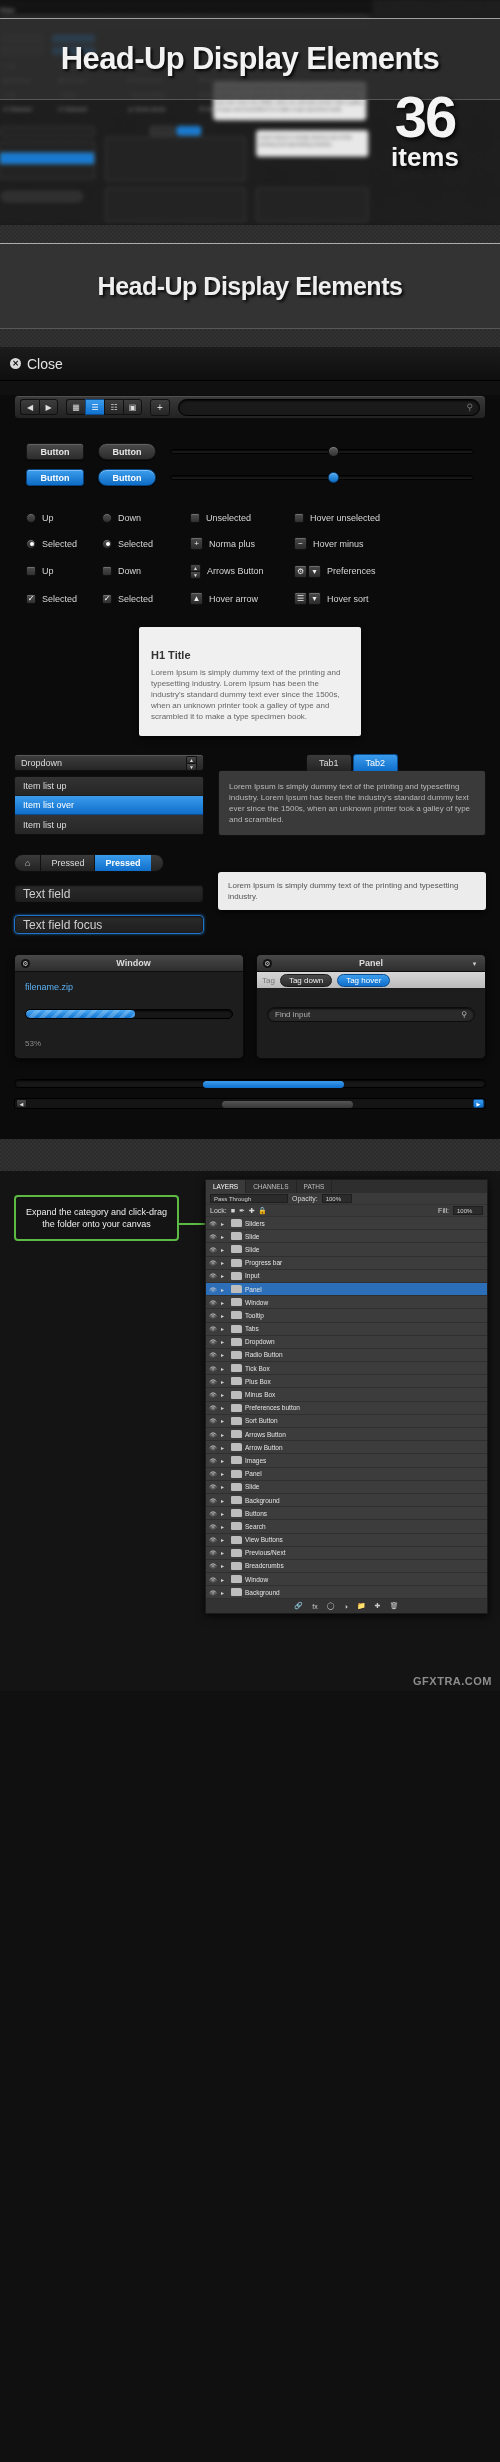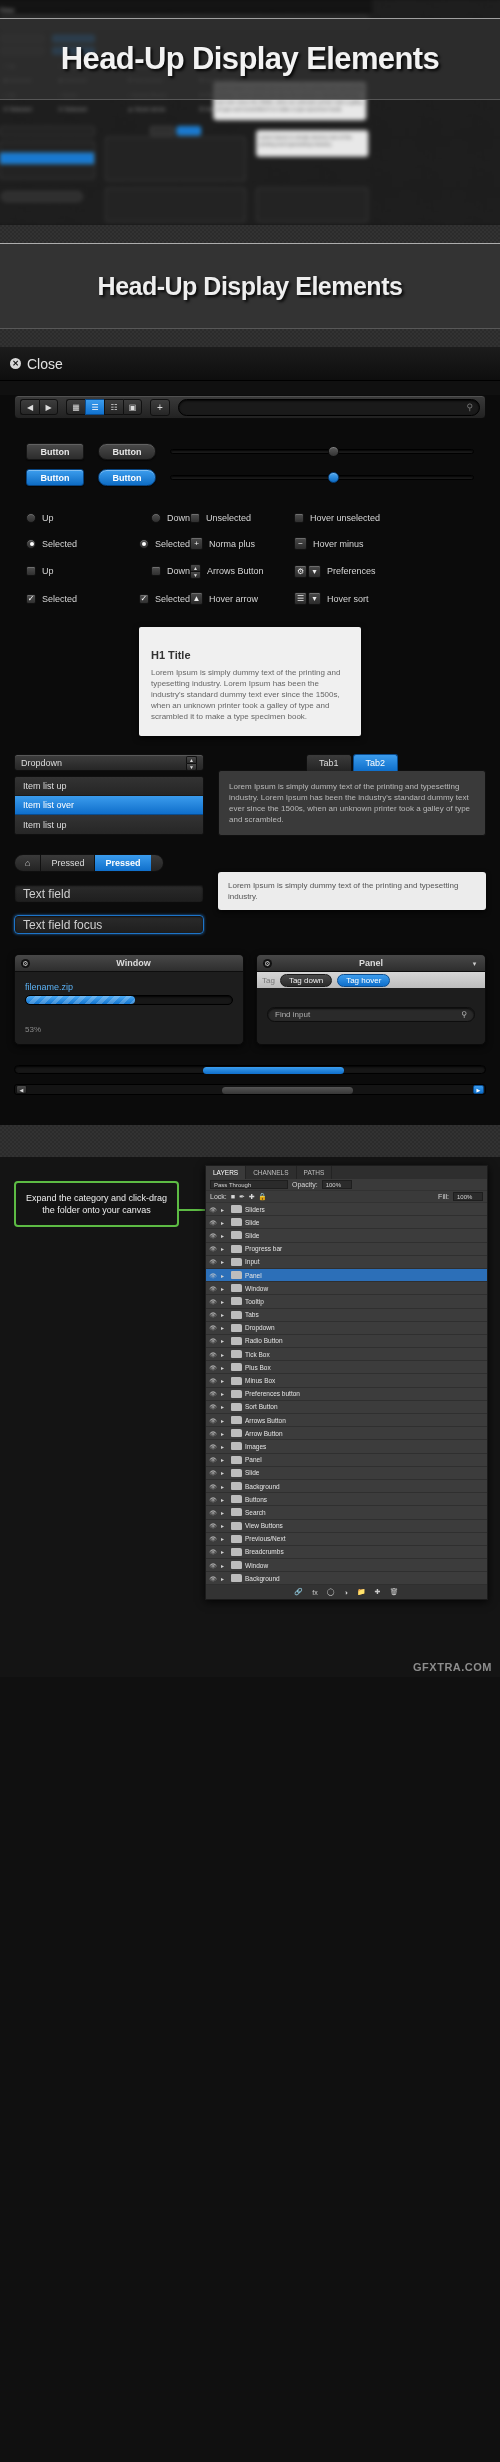--- a/index.html
+++ b/index.html
@@ -143,21 +143,21 @@
     position:absolute; width:11px; height:11px; border-radius:50%;
     background:linear-gradient(#5a5a5a,#333); border:1px solid #0d0d0d;
     box-shadow:inset 0 1px 0 rgba(255,255,255,.25);
   }
   .slider-knob.blue { background:linear-gradient(#4aa7f2,#0e6cc4); border-color:#07437f; }
 
   
   .ctrl-grid { padding:18px 26px 0 26px; }
   .ctrl-row { display:flex; align-items:center; margin-bottom:14px; }
   .ctrl { display:flex; align-items:center; gap:6px; font-size:9px; color:#d6d6d6; }
-  .c1 { width:76px; } .c2 { width:88px;justify-content:flex-end; } .c3 { width:104px; } .c4 { flex:1; }
+  .c1 { width:76px; } .c2 { width:88px; } .c3 { width:104px; } .c4 { flex:1; }
 
   .radio { width:10px; height:10px; border-radius:50%; background:linear-gradient(#4e4e4e,#303030);
     border:1px solid #111; box-shadow:inset 0 1px 0 rgba(255,255,255,.2); }
   .radio.on { position:relative; }
   .radio.on::after { content:""; position:absolute; left:2.5px; top:2.5px; width:4px; height:4px; border-radius:50%; background:#fff; }
   .cbox { width:10px; height:10px; border-radius:2px; background:linear-gradient(#4e4e4e,#303030);
     border:1px solid #111; box-shadow:inset 0 1px 0 rgba(255,255,255,.2);
     display:flex; align-items:center; justify-content:center; font-size:8px; color:#fff; }
   .sqbtn {
     width:13px; height:13px; border-radius:2px; background:linear-gradient(#4a4a4a,#2b2b2b);
@@ -229,21 +229,21 @@
   
   .win-block { display:flex; padding:20px 14px 0 14px; gap:12px; }
   .win { flex:1; border-radius:5px; overflow:hidden; border:1px solid #0a0a0a;
     background:#1d1d1d; box-shadow:0 2px 6px rgba(0,0,0,.7); }
   .win-head { height:17px; background:linear-gradient(#484848,#2e2e2e); border-bottom:1px solid #0d0d0d;
     display:flex; align-items:center; padding:0 6px; position:relative; }
   .win-head .t { flex:1; text-align:center; font-size:9px; color:#ddd; font-weight:bold; }
   .dot { width:9px; height:9px; border-radius:50%; background:#111; color:#ccc; font-size:7px;
     line-height:9px; text-align:center; }
   .win-body { padding:10px; min-height:62px; position:relative; }
-  .fname { font-size:9px; color:#5bb0f2; margin-bottom:3px; }
+  .fname { font-size:9px; color:#5bb0f2; margin-bottom:17px; }
   .prog { height:10px; border-radius:5px; background:#171717; border:1px solid #000;
     box-shadow:inset 0 1px 2px rgba(0,0,0,.9); overflow:hidden; }
   .prog > i {
     display:block; height:100%; background:
       repeating-linear-gradient(-45deg, rgba(255,255,255,.2) 0 4px, rgba(255,255,255,0) 4px 8px),
       linear-gradient(#4aa9f4,#1273cd);
     border-radius:5px;
   }
   .pct { font-size:8px; color:#8a8a8a; margin-top:20px; }
   .panel-bar { background:linear-gradient(#d6d6d6,#bcbcbc); height:16px; display:flex; align-items:center;
@@ -357,20 +357,24 @@
 
       <div class="hb-chip" style="left:6px;top:190px;width:80px;height:10px;border-radius:6px;"></div>
       <div class="hb-panel" style="left:108px;top:186px;width:138px;height:34px;"></div>
       <div class="hb-panel" style="left:256px;top:186px;width:110px;height:34px;"></div>
     </div>
 
     <div class="hero-title-band">
       <div class="hero-title">Head-Up Display Elements</div>
     </div>
 
+    <div class="hero-count">
+      <div class="num">36</div>
+      <div class="lbl">items</div>
+    </div>
   </div>
 
   <div class="tex" style="height:18px;"></div>
   <div class="band" style="height:86px;">
     <div class="band-title center">Head-Up Display Elements</div>
   </div>
   <div class="tex" style="height:18px;"></div>
 
   <div class="closebar">
     <div class="close-ico">✕</div>

